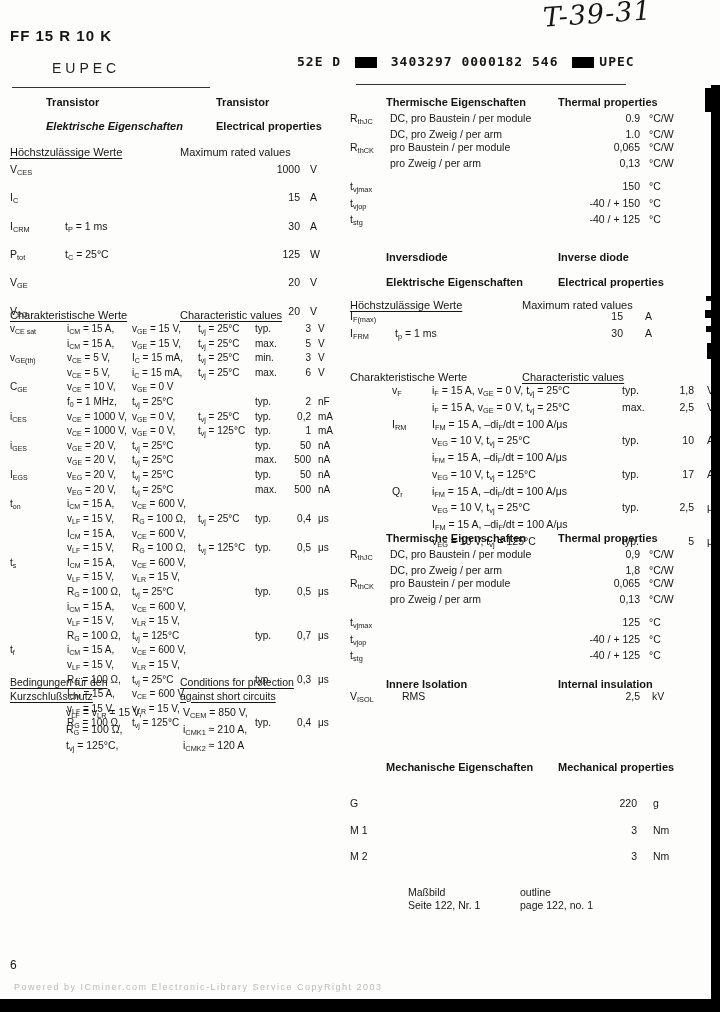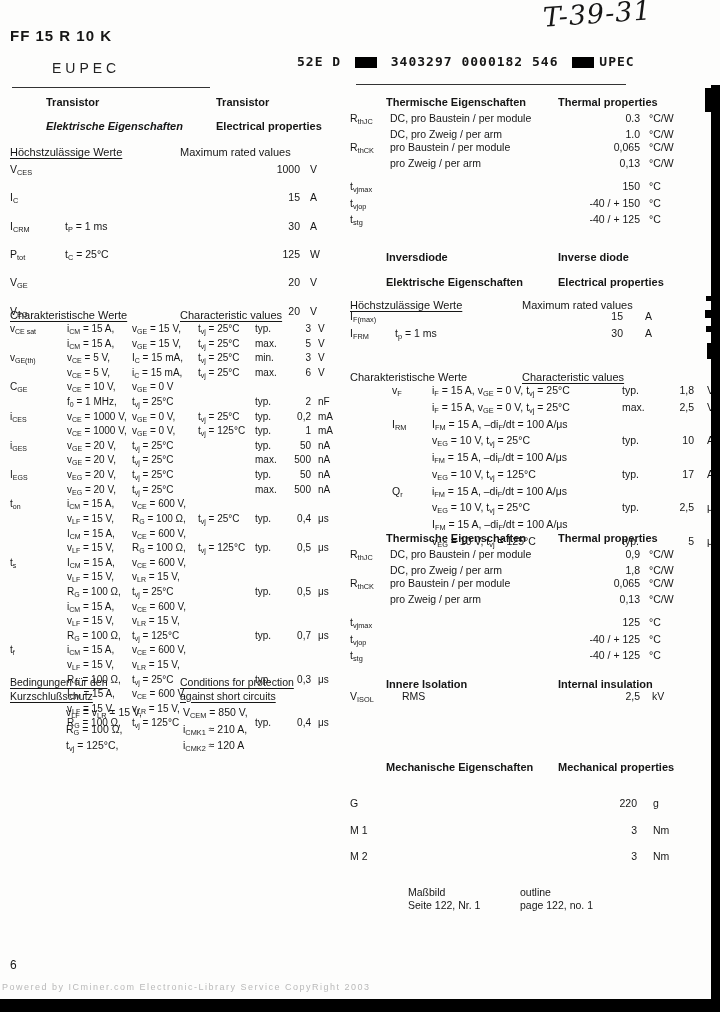--- a/index.html
+++ b/index.html
@@ -88,21 +88,21 @@
   .isorow .u2 { padding-left:12px; }
 
   .mrow { display:grid; grid-template-columns:240px 47px 1fr; line-height:26.5px; font-size:10.5px; }
   .mrow .v { text-align:right; }
   .mrow .u2 { padding-left:16px; }
 
   .outgrid { display:grid; grid-template-columns:112px 1fr; font-size:10.5px; line-height:13px; }
 
   
   #page-num { left:10px; top:958px; font-size:12px; }
-  #footer-text { left:2px; top:982px; font-size:9px; color:#b9b9b9; letter-spacing:1.5px; white-space:nowrap; }
+  #footer-text { left:14px; top:982px; font-size:9px; color:#b9b9b9; letter-spacing:1.5px; white-space:nowrap; }
   #bottom-bar { left:0; top:999px; width:720px; height:13px; background:#000; }
   #right-bar  { left:711px; top:85px; width:9px; height:927px; background:#000; }
   .blob { background:#000; }
   #blob1 { left:705px; top:88px;  width:15px; height:24px; }
   #blob2 { left:706px; top:296px; width:8px;  height:5px; }
   #blob3 { left:705px; top:310px; width:10px; height:8px; }
   #blob4 { left:706px; top:326px; width:9px;  height:6px; }
   #blob5 { left:707px; top:343px; width:8px;  height:16px; }
 </style>
 </head>
@@ -503,21 +503,21 @@
   <div id="d-therm1" class="abs">
     <div class="bi-r h2">
       <span>Thermische Eigenschaften</span>
       <span>Thermal properties</span>
     </div>
     <div class="rth">
 
         <div class="trow">
           <span>R<sub>thJC</sub></span>
           <span>DC, pro Baustein / per module</span>
-          <span class="v">0.3</span>
+          <span class="v">0.9</span>
           <span class="u2">°C/W</span>
         </div>
 
         <div class="trow">
           <span></span>
           <span>DC, pro Zweig / per arm</span>
           <span class="v">1.0</span>
           <span class="u2">°C/W</span>
         </div>
 

